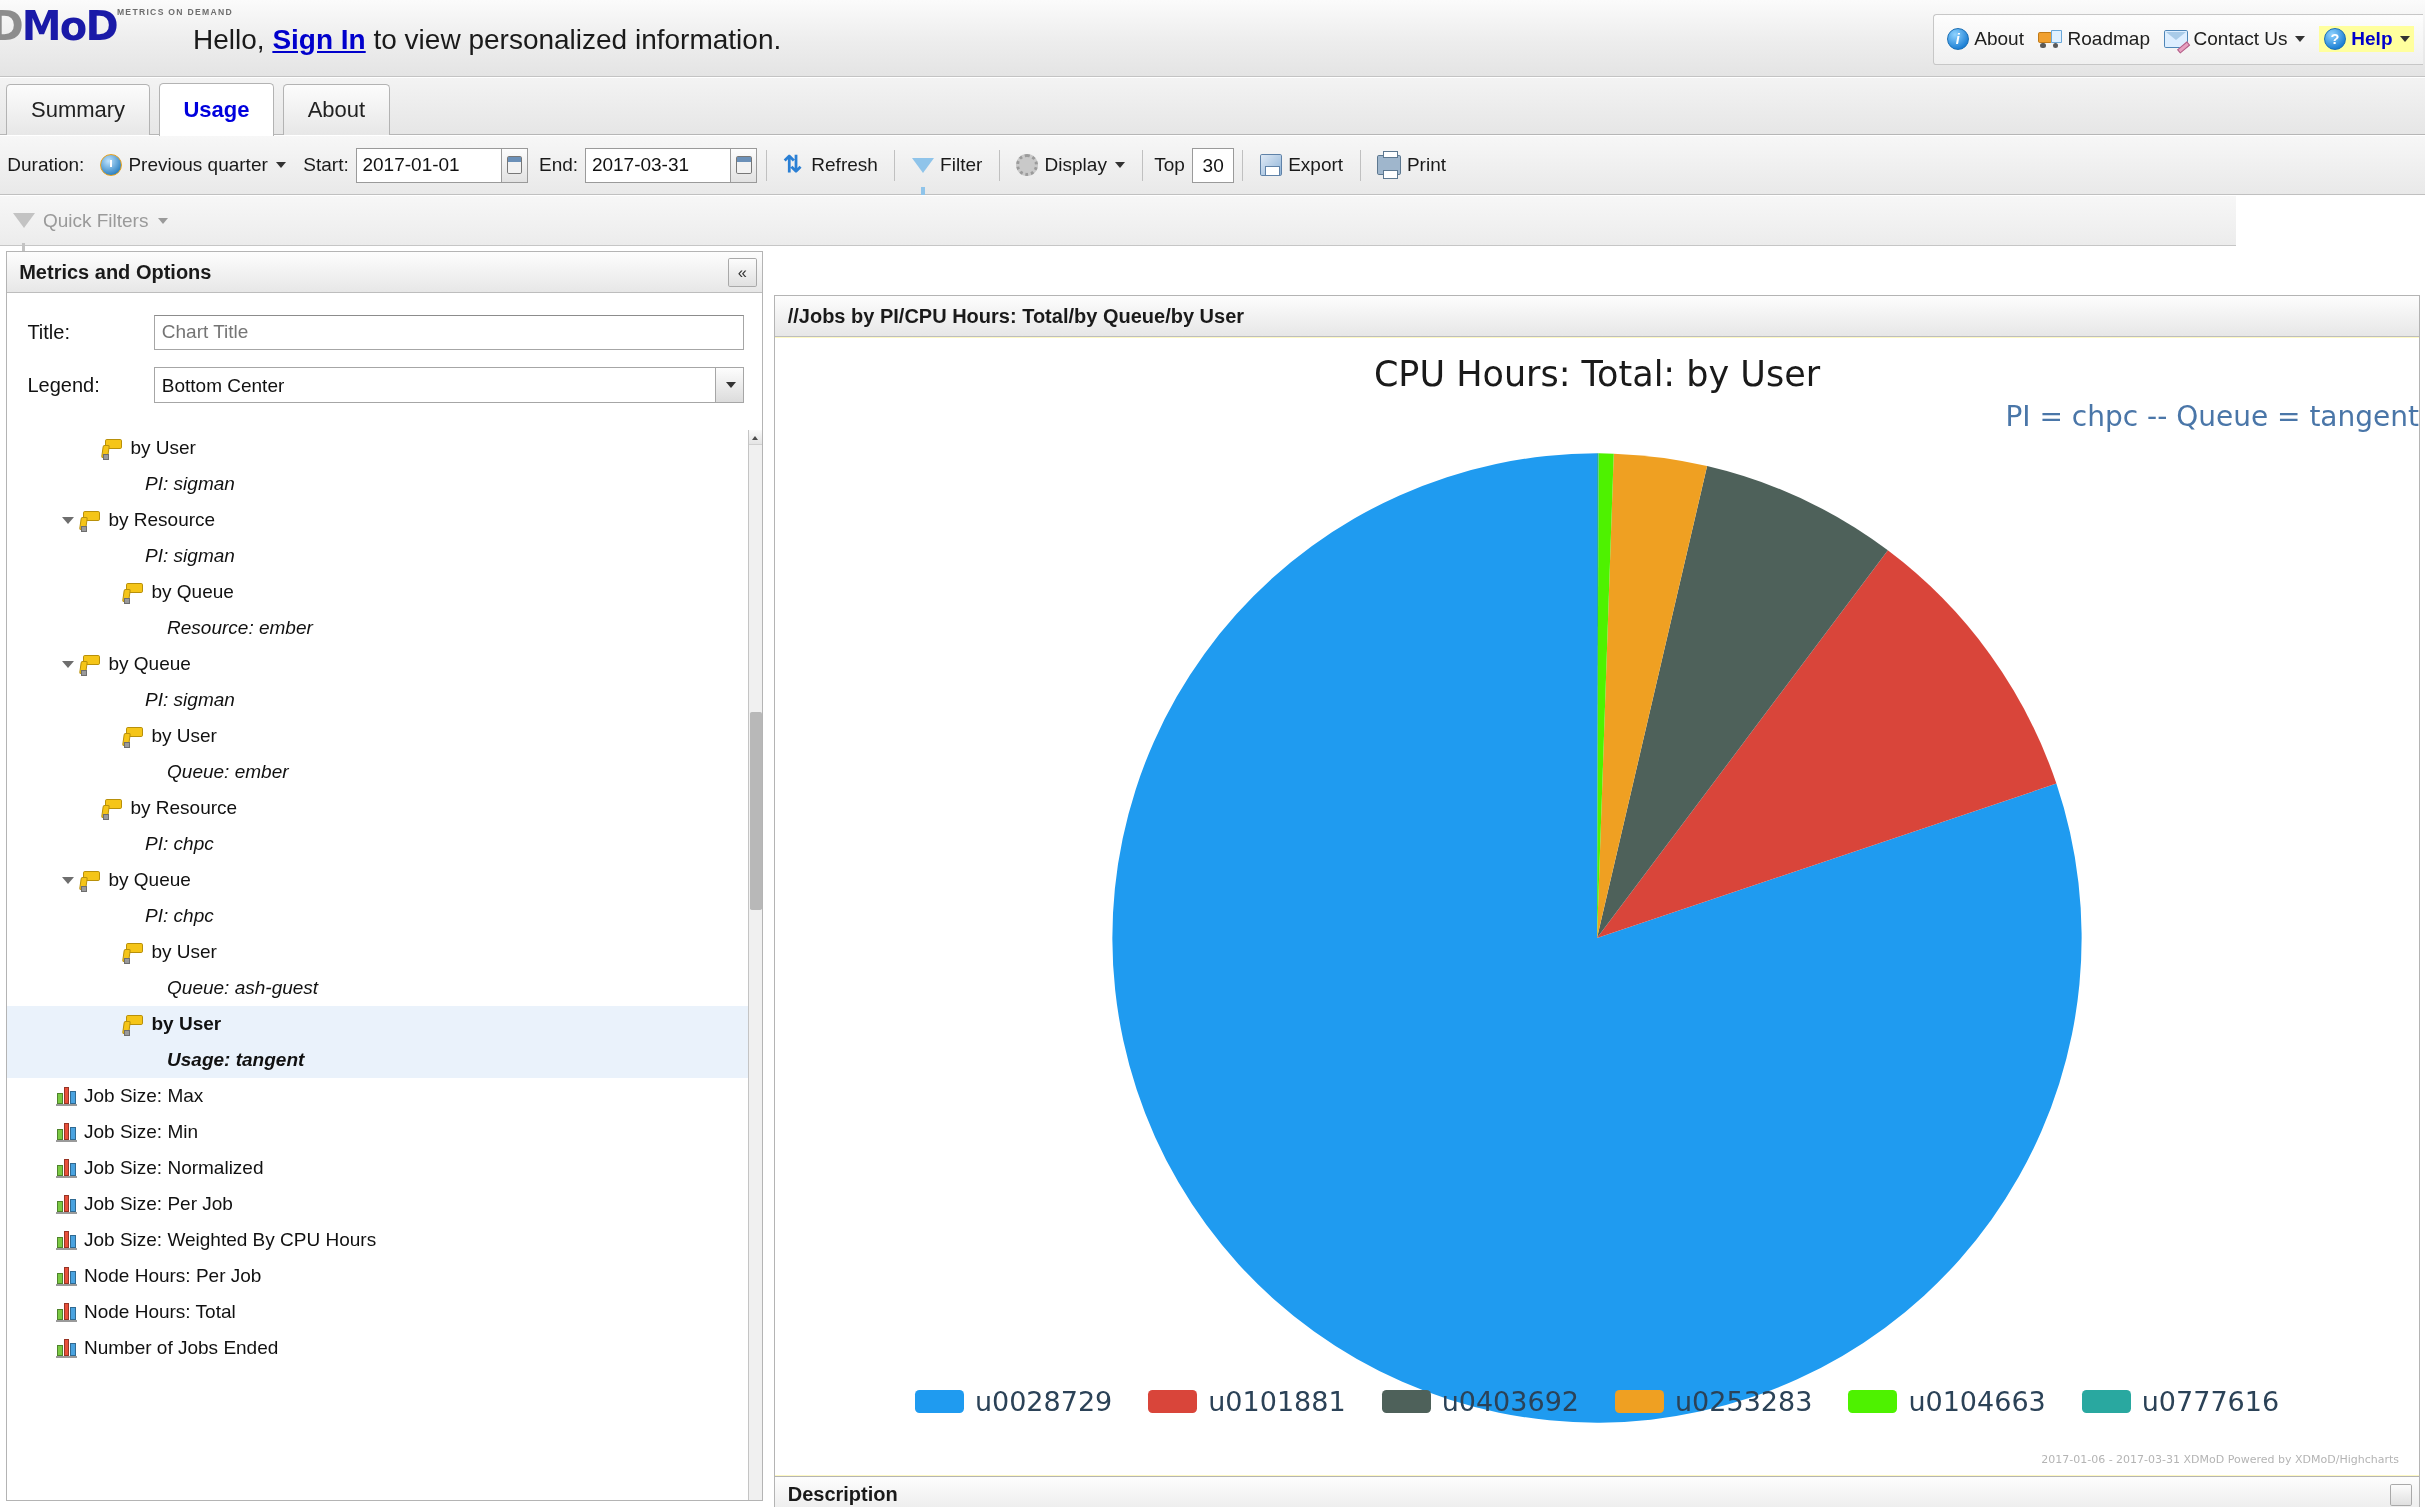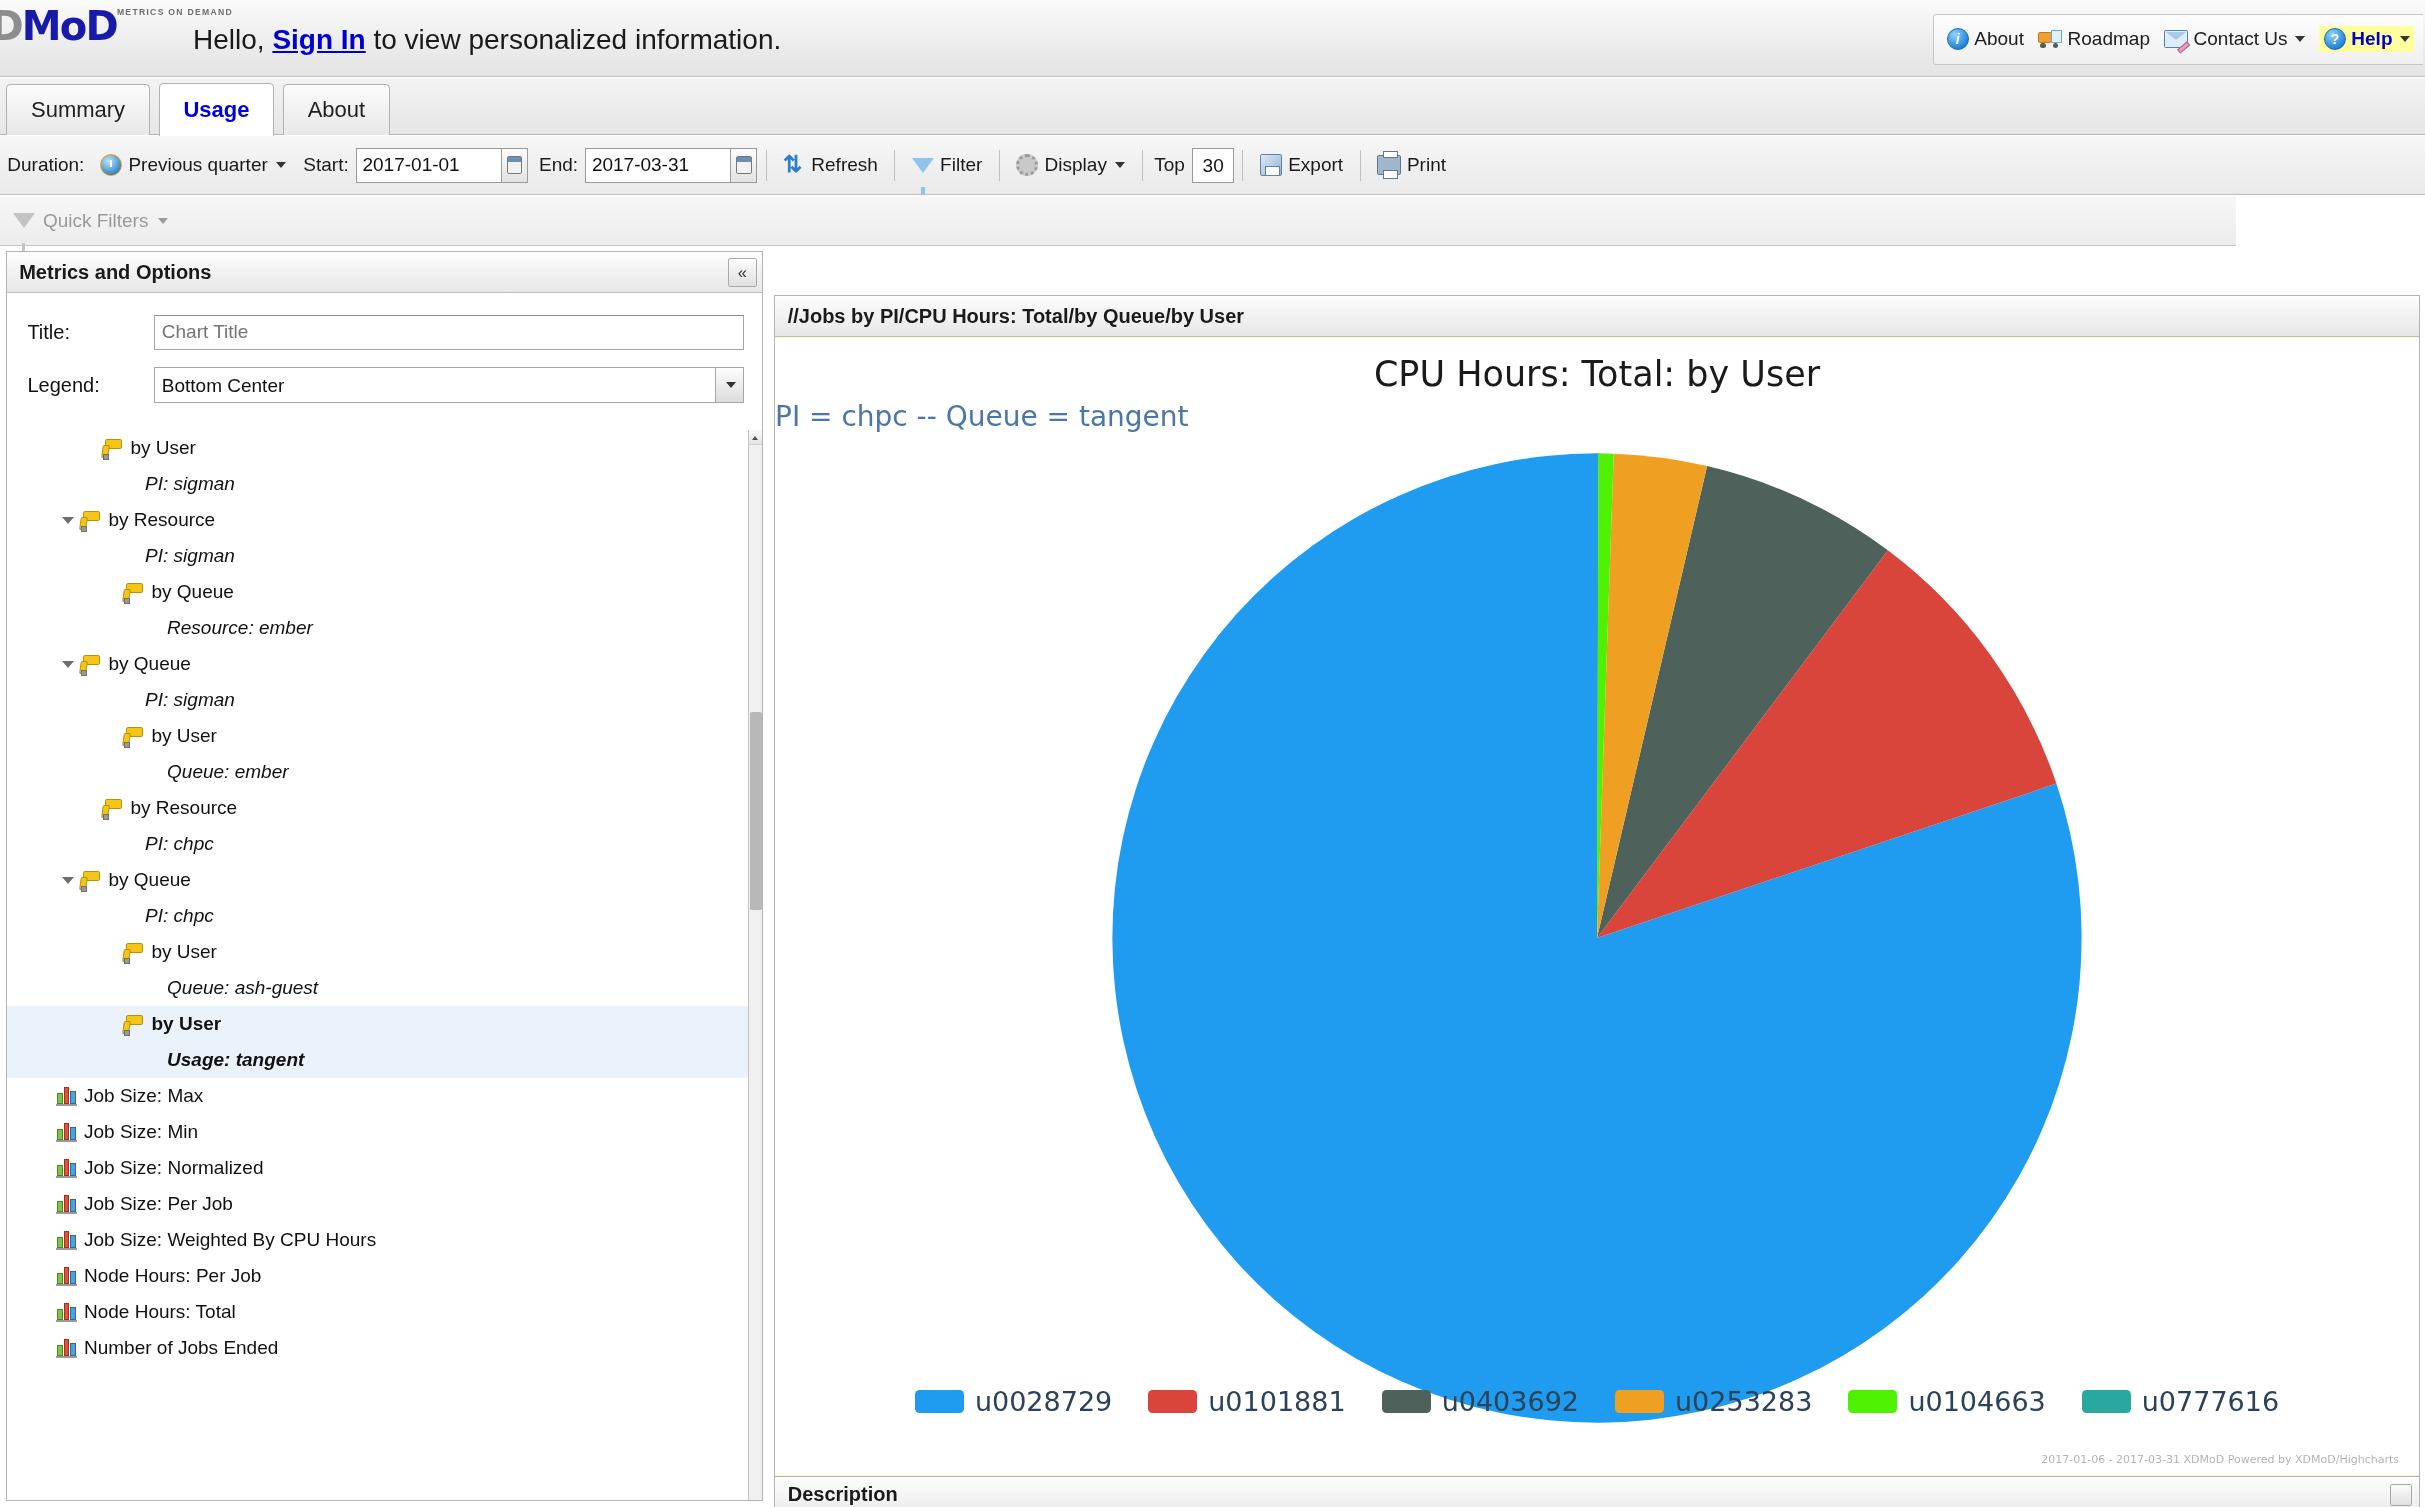--- a/index.html
+++ b/index.html
@@ -219,21 +219,21 @@
     height: 41px; background: linear-gradient(to bottom,#fdfdfd,#e7e7e7);
     border-bottom: 0.9px solid #bdbdbd; display: flex; align-items: center; padding-left: 12.7px;
   }
   .chart-head-title { font-size: 20px; font-weight: bold; color: #1a1a1a; }
   .chart-body { position: absolute; top: 42px; left: 0; right: 0; bottom: 38px; background: #fff; overflow: hidden; }
   .chart-title {
     text-align: center; margin-top: 16.4px;
     font-size: 35px; color: #1a1a1a; font-family: "DejaVu Sans", sans-serif;
   }
   .chart-subtitle {
-    text-align: left; margin-top: 5.5px;
+    text-align: right; margin-top: 5.5px;
     font-size: 28px; color: #4a76a8; font-family: "DejaVu Sans", sans-serif;
   }
   .pie-wrap { position: absolute; left: 0; right: 0; top: 109px; height: 854px; }
   .pie { position: absolute; left: 50%; transform: translateX(-50%); top: 0; }
   .legend {
     position: absolute; left: 0; right: 0; bottom: 58px;
     display: flex; align-items: center; justify-content: center; gap: 0px;
   }
   .leg-item { display: flex; align-items: center; gap: 11px; margin: 0 18px; }
   .leg-swatch { width: 49px; height: 23.6px; border-radius: 4.5px; }

